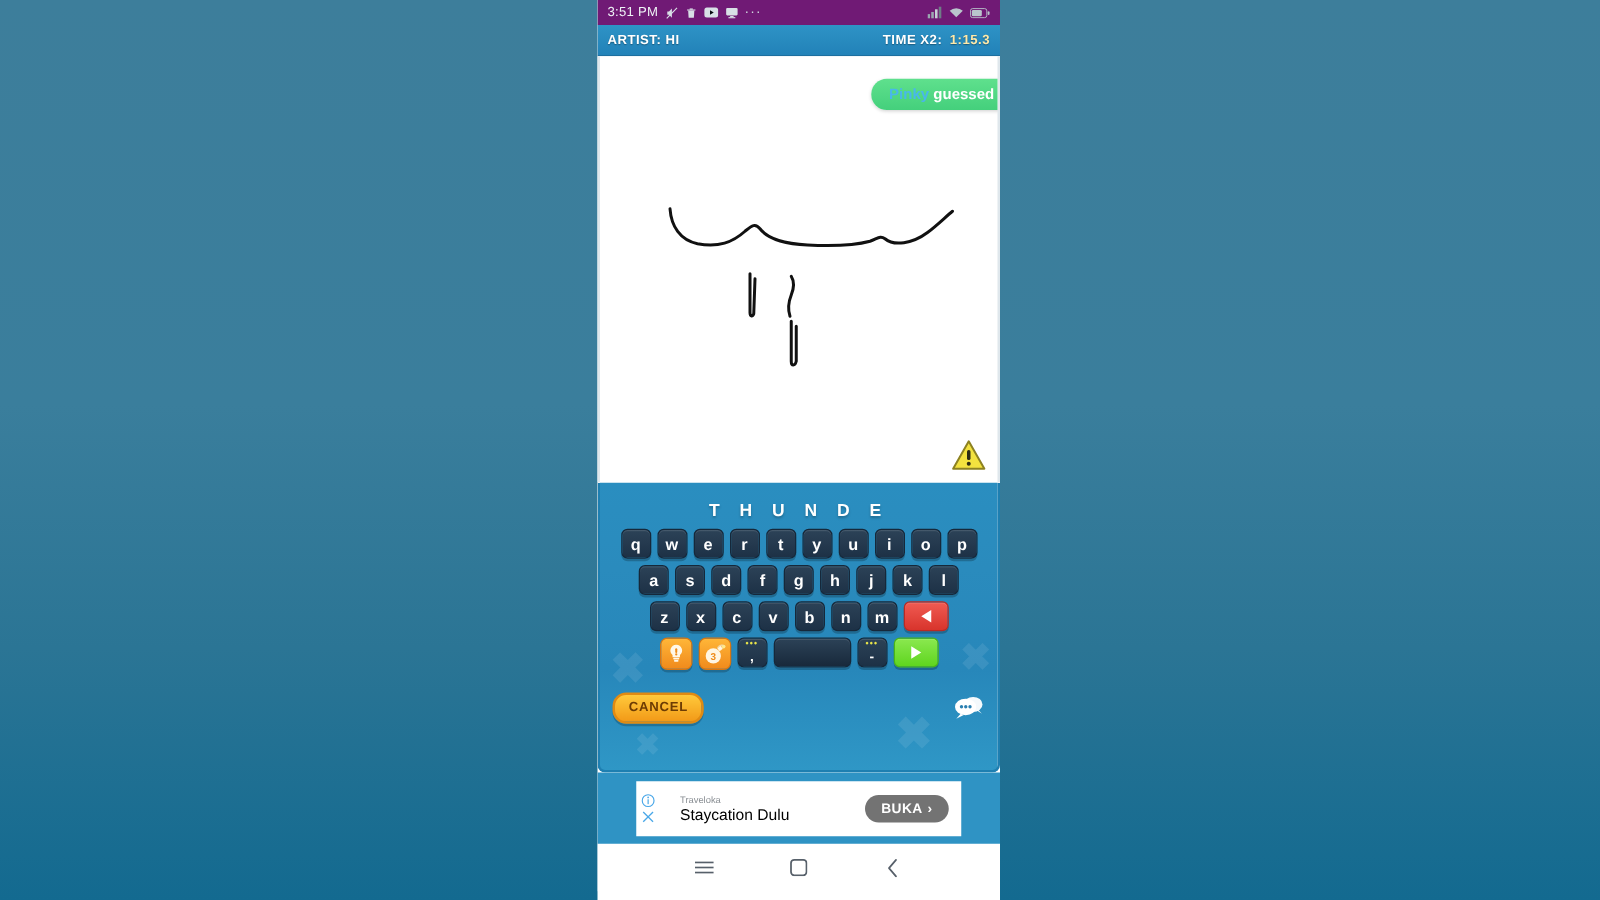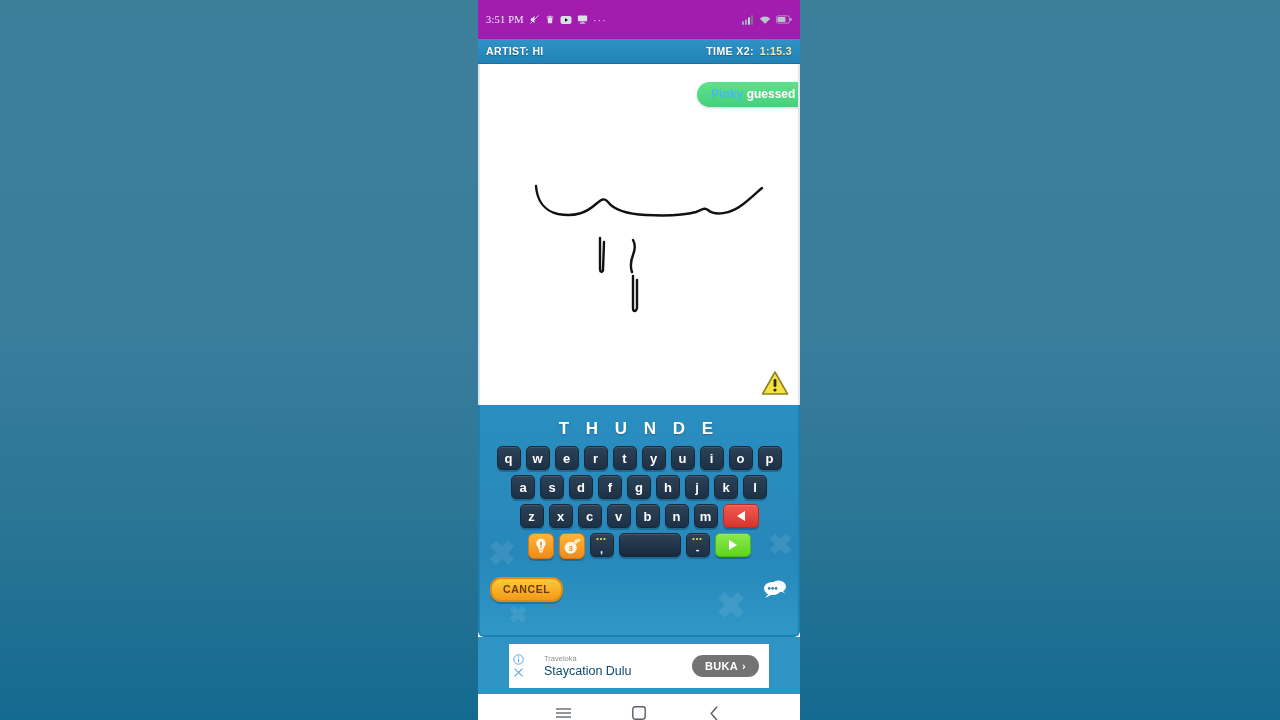--- a/index.html
+++ b/index.html
@@ -13,22 +13,22 @@
   }
 
   
   #phone {
     position:absolute; left:478px; top:0; width:322px; height:720px;
     background:#ffffff; overflow:hidden;
   }
 
   
   .statusbar {
-    height:39px; background:#a21caf; color:#e8eef2;
-    display:flex; align-items:center; padding:0 8px; font-size:10px;font-family:Liberation Serif, serif;
+    height:20px; background:#701a75; color:#e8eef2;
+    display:flex; align-items:center; padding:0 8px; font-size:10px;
   }
   .sb-left { display:flex; align-items:center; gap:5px; flex:1; }
   .sb-time { font-size:10.5px; letter-spacing:.2px; color:#eef3f6; }
   .sb-right { display:flex; align-items:center; gap:5px; }
   .sb-ico { display:inline-flex; align-items:center; }
   .sb-ico svg { display:block; }
   .dots3 { letter-spacing:1px; font-size:11px; color:#cfd8de; line-height:8px; }
 
   
   .gamebar {
@@ -66,21 +66,21 @@
     position:relative; height:232px;
     background:linear-gradient(180deg,#2a8ec0 0%, #2a8bbd 30%, #2787ba 65%, #2f97c6 100%);
     overflow:hidden;
     border-left:2px solid #1e7fb1; border-right:2px solid #1e7fb1;
     border-bottom:2px solid #1e7fb1;
     border-radius:0 0 6px 6px;
   }
   .deco { position:absolute; color:rgba(255,255,255,.09); font-weight:bold; user-select:none; }
   .word {
     position:relative; z-index:2; text-align:center; color:#ffffff;
-    font-weight:bold; font-size:17px; letter-spacing:6px;
+    font-weight:bold; font-size:14px; letter-spacing:6px;
     padding-top:14px; text-shadow:0 1px 2px rgba(0,0,0,.25);
   }
   .kb { position:relative; z-index:2; padding-top:7px; }
   .krow { display:flex; justify-content:center; gap:5px; margin-bottom:5px; }
   .key {
     width:24px; height:24px; border-radius:5px;
     background:linear-gradient(180deg,#2c4257 0%, #1d3146 100%);
     border:1px solid #16283a;
     box-shadow:0 2px 0 rgba(0,0,0,.22), inset 0 1px 0 rgba(255,255,255,.12);
     color:#ffffff; font-size:13px; font-weight:bold;
@@ -130,21 +130,21 @@
     position:absolute; left:31px; top:7px; width:260px; height:44px;
     background:#ffffff; display:flex; align-items:center;gap:16px;
   }
   .ad-badges {
     width:17px; height:100%; display:flex; flex-direction:column;
     align-items:center; justify-content:center; gap:2px; padding-left:2px;
   }
   .ad-badges svg { display:block; }
   .ad-text { flex:1; padding-left:2px; }
   .ad-brand { font-size:7.5px; color:#8a8f94; line-height:11px; }
-  .ad-head { font-size:12.5px; color:#0c4a6e; line-height:15px; }
+  .ad-head { font-size:12.5px; color:#000000; line-height:15px; }
   .ad-cta {
     margin-right:10px; background:#737373; color:#ffffff;
     border-radius:14px; padding:5px 13px; font-size:11px; font-weight:bold;
     letter-spacing:.3px; display:flex; gap:4px;
   }
 
   
   .navbar {
     height:38px; background:#ffffff;
     display:flex; align-items:center; justify-content:space-around;

